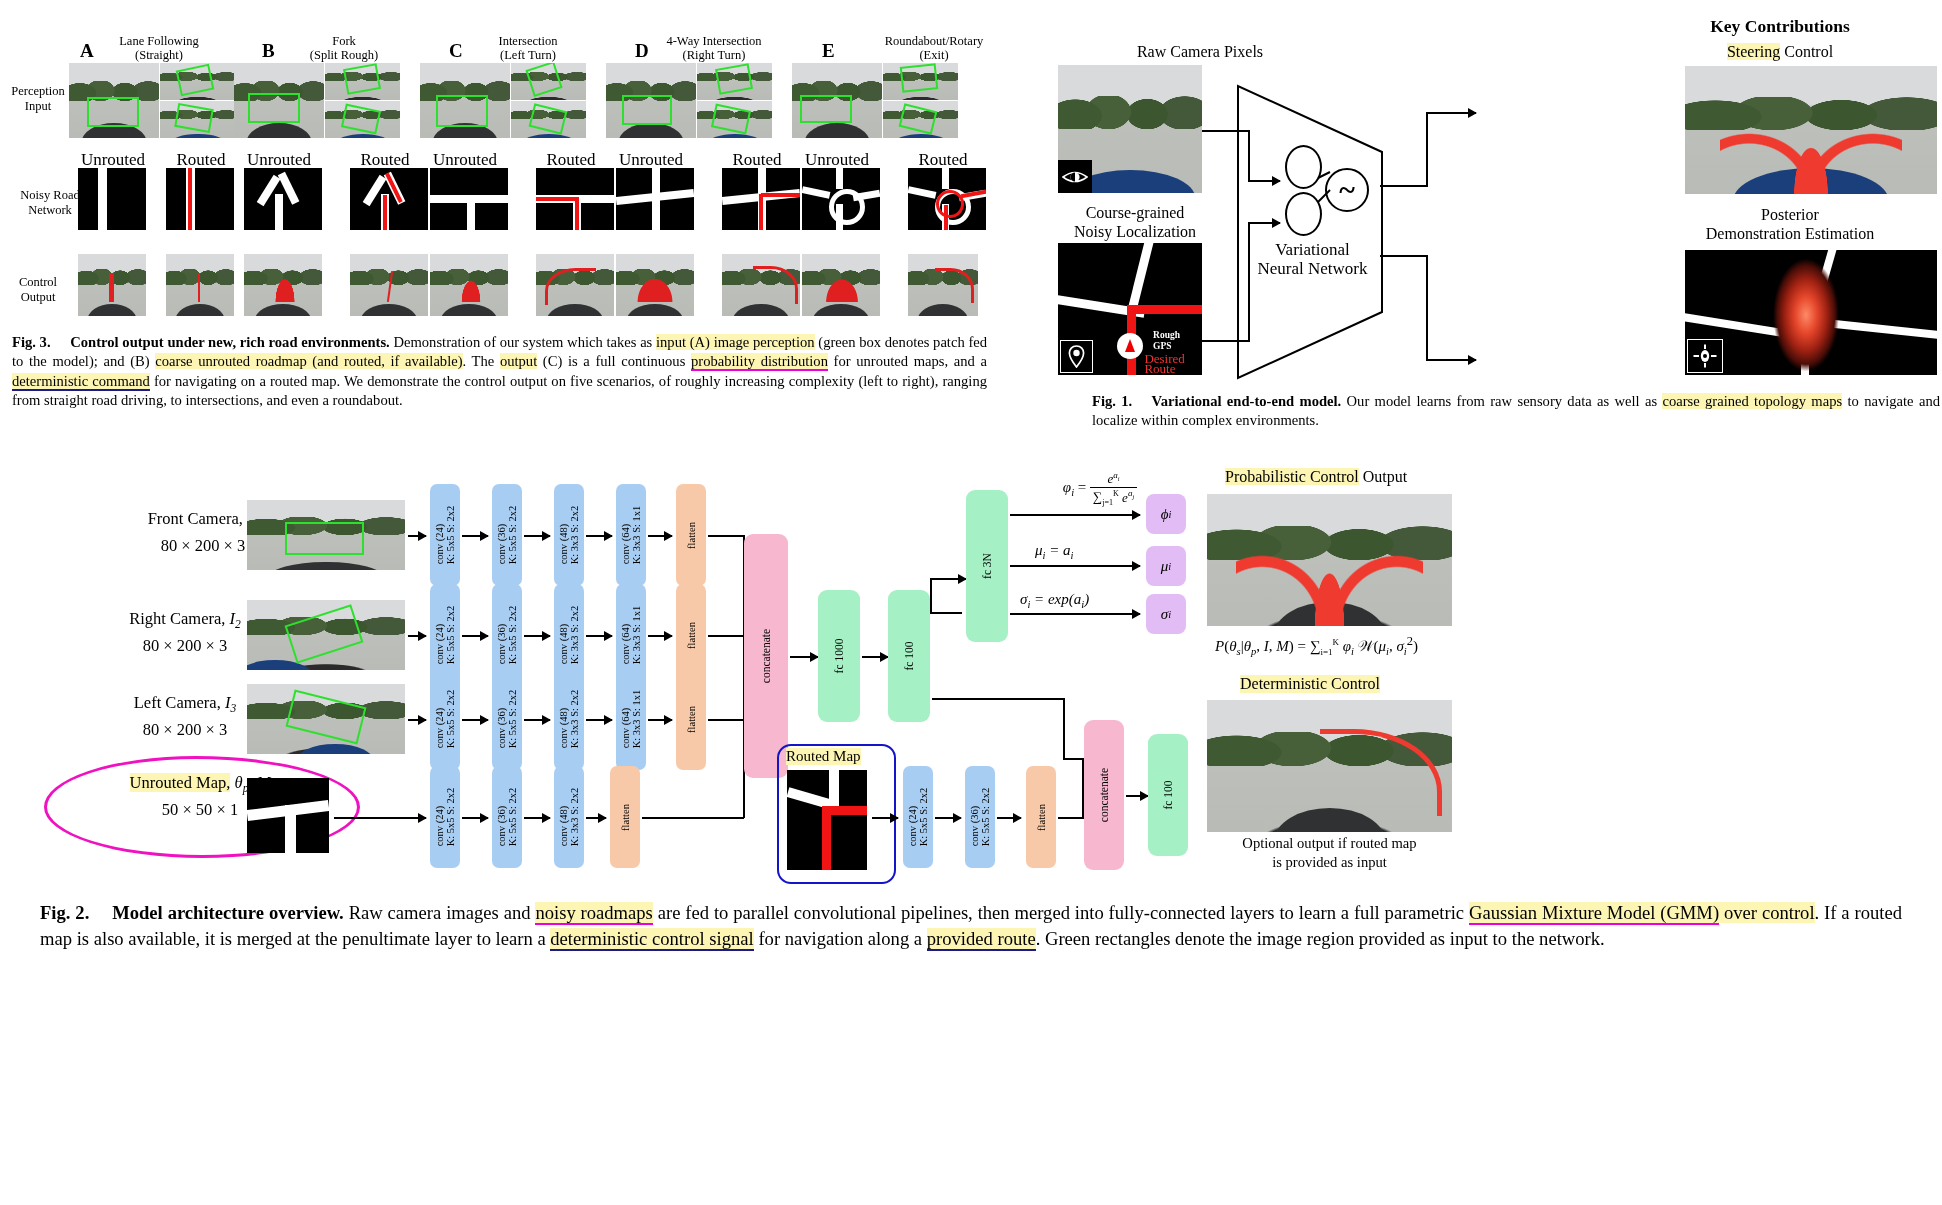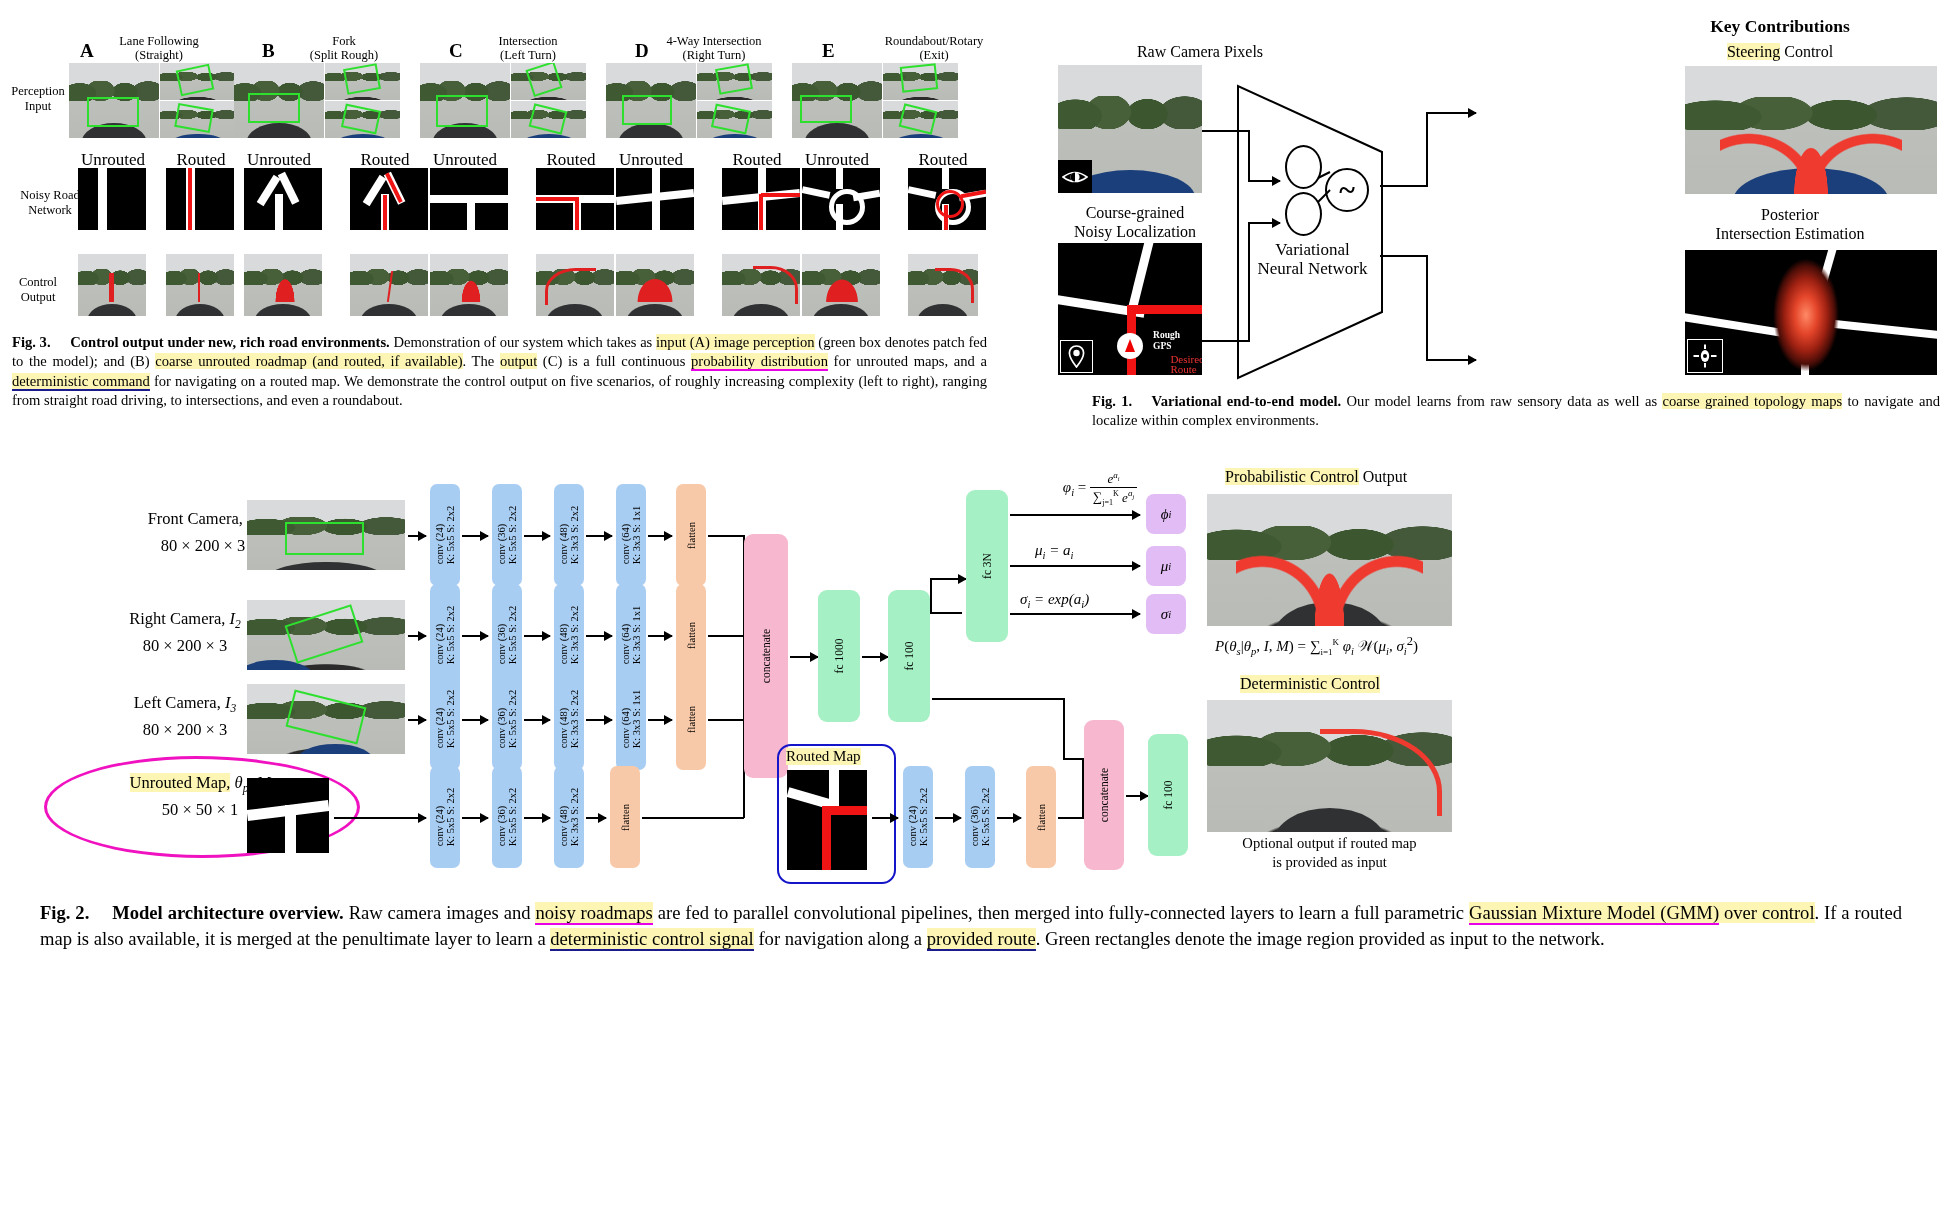--- a/index.html
+++ b/index.html
@@ -353,21 +353,21 @@
     <div class="mapline" style="left:55%;top:-4%;width:9px;height:52%;transform:rotate(14deg);"></div>
     <div class="mapline red" style="left:48%;top:47%;width:55%;height:9px;"></div>
     <div class="mapline red" style="left:48%;top:47%;width:9px;height:53%;"></div>
     <div class="abs" style="left:41%;top:68%;width:26px;height:26px;border-radius:50%;background:#fff;">
       <div style="position:absolute;left:8px;top:6px;width:0;height:0;border-left:5px solid transparent;border-right:5px solid transparent;border-bottom:13px solid #e00;"></div>
     </div>
     <div class="abs" style="left:66%;top:66%;color:#fff;font-size:9.5px;line-height:10.5px;font-weight:bold;">
       <div>Rough</div>
       <div>GPS</div>
     </div>
-    <div class="abs" style="left:60%;top:84%;color:#e33;font-size:11px;line-height:10.5px;margin-left:26px;">
+    <div class="abs" style="left:60%;top:84%;color:#e33;font-size:13px;line-height:10.5px;">
       <div>Desired</div>
       <div>Route</div>
     </div>
     <div class="icon-box" style="left:2px;bottom:2px;width:31px;height:31px;border:1.4px solid #fff;">
       <svg width="17" height="23" viewBox="0 0 17 23" aria-hidden="true">
         <path d="M8.5 1 C4 1 1.4 4.3 1.4 8 C1.4 13 8.5 22 8.5 22 C8.5 22 15.6 13 15.6 8 C15.6 4.3 13 1 8.5 1 Z" fill="none" stroke="#fff" stroke-width="1.7"></path>
         <circle cx="8.5" cy="8" r="3.2" fill="#fff"></circle>
       </svg>
     </div>
   </div>
@@ -411,21 +411,21 @@
     <div class="hood blue" style="bottom:-6%;width:62%;height:26%;"></div>
     <div class="abs" style="left:14%;top:44%;width:72%;height:56%;
         background:
           radial-gradient(ellipse 13% 90% at 50% 100%, #ef3a2f 0 70%, transparent 72%),
           radial-gradient(ellipse 42% 96% at 16% 100%, transparent 0 72%, #ef3a2f 74%, #ef3a2f 86%, transparent 88%),
           radial-gradient(ellipse 42% 96% at 84% 100%, transparent 0 72%, #ef3a2f 74%, #ef3a2f 86%, transparent 88%);"></div>
   </div>
 
   <div class="abs sub" style="left:600px;top:205px;width:300px;">
     <div>Posterior</div>
-    <div>Intersection Estimation</div>
+    <div>Demonstration Estimation</div>
   </div>
   <div class="mapt" style="left:645px;top:250px;width:252px;height:125px;">
     <div class="mapline" style="left:-6%;top:58%;width:60%;height:8px;transform:rotate(9deg);"></div>
     <div class="mapline" style="left:53%;top:-4%;width:8px;height:60%;transform:rotate(16deg);"></div>
     <div class="mapline" style="left:48%;top:60%;width:60%;height:8px;transform:rotate(6deg);"></div>
     <div class="mapline" style="left:46%;top:58%;width:8px;height:48%;"></div>
     <div class="abs" style="left:34%;top:4%;width:28%;height:96%;
         background:radial-gradient(ellipse 50% 50% at 50% 50%, #ff8a66 0%, #e4452a 32%, #9e2112 60%, #4a0d07 82%, transparent 94%);"></div>
     <div class="icon-box" style="left:2px;bottom:2px;width:34px;height:32px;border:1.4px solid #fff;">
       <svg width="24" height="24" viewBox="0 0 24 24" aria-hidden="true">

